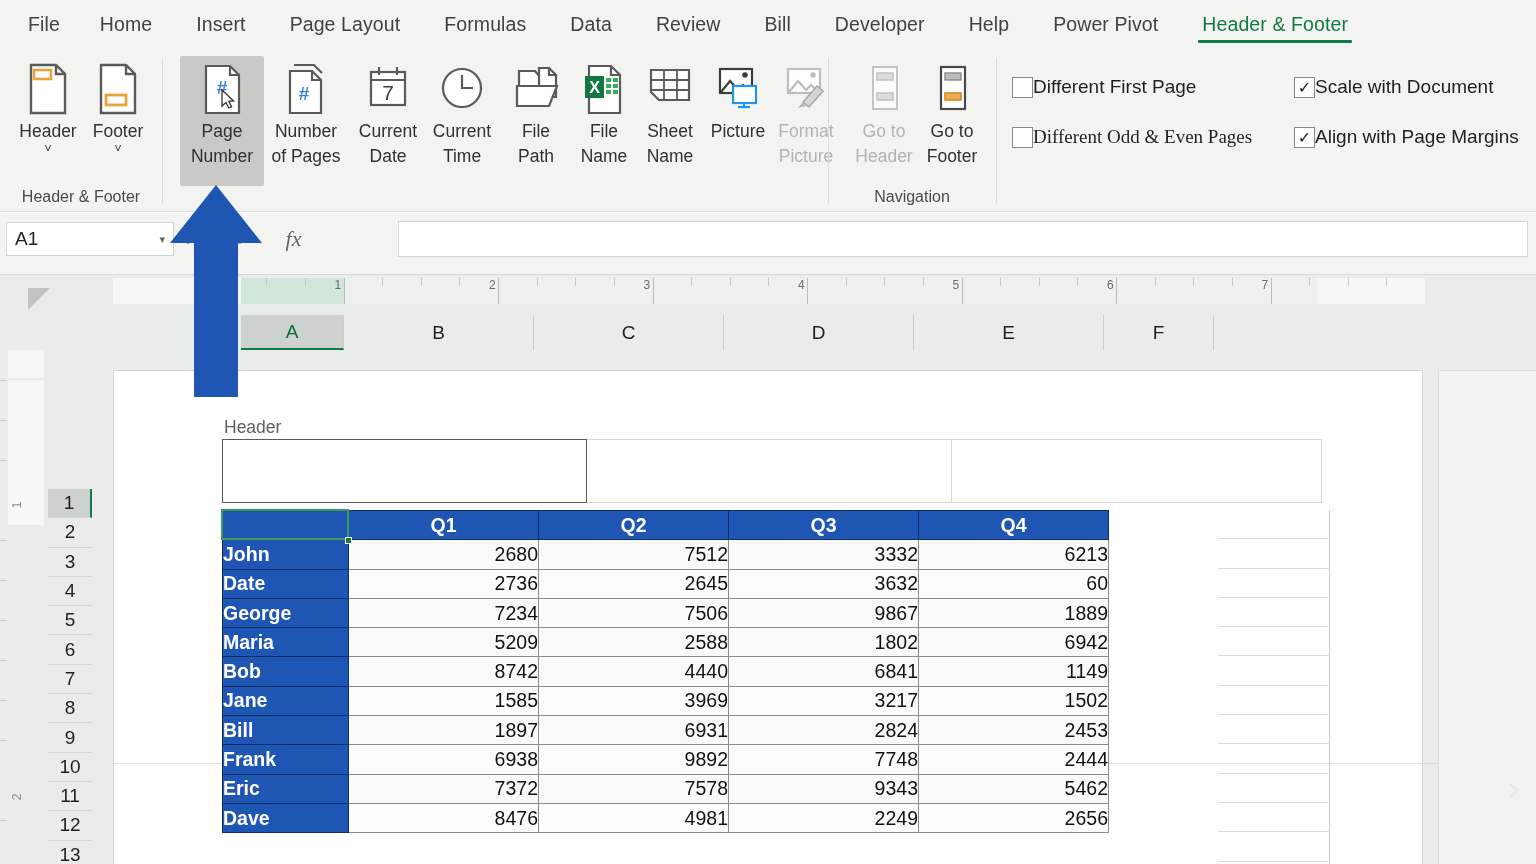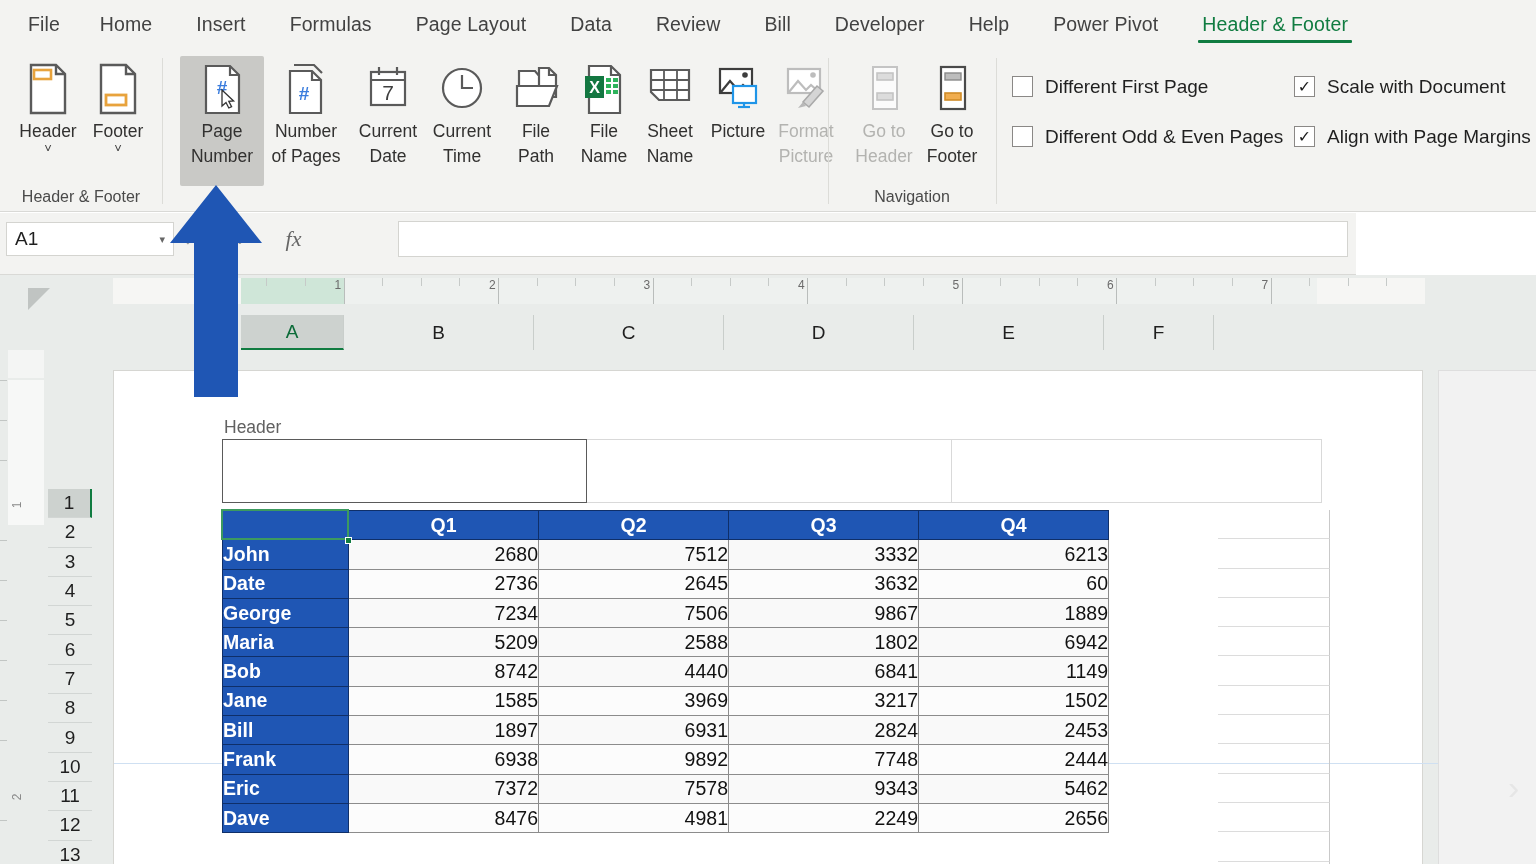--- a/index.html
+++ b/index.html
@@ -50,31 +50,31 @@
   }
   .btn.sel { background: #c9c9c6; }
   .btn .ic { height: 58px; display: flex; align-items: center; justify-content: center; }
   .btn .lb {
     font-size: 17.5px; color: #323130; text-align: center; line-height: 23px; margin-top: 2px;
   }
   .btn.dis .lb { color: #b3b3b0; }
   .chev-sm { font-size: 13px; color: #444; line-height: 14px; margin-top: -1px; }
 
   
-  .opt { position: absolute; display: flex; align-items: flex-start; gap: 12px; }
+  .opt { position: absolute; display: flex; align-items: flex-end; }
   .cbx {
     width: 21px; height: 21px; background: #ffffff; border: 1.5px solid #8a8886;
     display: flex; align-items: center; justify-content: center; flex: 0 0 auto;
   }
   .cbx .chk { font-size: 16px; color: #1a1a1a; line-height: 16px; }
   .opt .olb { font-size: 19px; color: #1f1f1f; white-space: nowrap; }
 
   
   .fbar {
-    position: absolute; left: 0; top: 213px; width: 1356px; height: 62px;
+    position: absolute; left: 0; top: 213px; width: 1536px; height: 62px;
     background: #f3f3f1;
     border-bottom: 1px solid #d9d9d6;
   }
   .namebox {
     position: absolute; left: 6px; top: 9px; width: 168px; height: 34px;
     background: #ffffff; border: 1px solid #d4d4d0;
     display: flex; align-items: center; padding: 0 8px;
   }
   .namebox .nbtxt { font-size: 19px; color: #1f1f1f; flex: 1; }
   .namebox .nbcar { font-size: 11px; color: #666; }
@@ -196,22 +196,22 @@
 </head>
 <body>
 
 <div id="app">
 
   <div class="tabbar">
     <div class="tabs" id="tabs-host">
         <div class="tab file"><span>File</span></div>
         <div class="tab"><span>Home</span></div>
         <div class="tab"><span>Insert</span></div>
+        <div class="tab"><span>Page Layout</span></div>
         <div class="tab"><span>Formulas</span></div>
-        <div class="tab"><span>Page Layout</span></div>
         <div class="tab"><span>Data</span></div>
         <div class="tab"><span>Review</span></div>
         <div class="tab"><span>Bill</span></div>
         <div class="tab"><span>Developer</span></div>
         <div class="tab"><span>Help</span></div>
         <div class="tab"><span>Power Pivot</span></div>
         <div class="tab active"><span>Header &amp; Footer</span><span class="tab-underline"></span></div>
       </div>
   </div>
 
@@ -405,21 +405,21 @@
     </div>
     <div class="grp-sep" style="left:996px;"></div>
 
     <div class="grp" style="left:998px; width:538px;">
       <div class="opt" style="left:14px; top:28px;">
         <span class="cbx">
             <span class="chk"></span>
           </span>
         <span class="olb">Different First Page</span>
       </div>
-      <div class="opt" style="left:14px; top:78px;">
+      <div class="opt" style="left:14px; top:78px;font-family:Liberation Serif, serif;">
         <span class="cbx">
             <span class="chk"></span>
           </span>
         <span class="olb">Different Odd &amp; Even Pages</span>
       </div>
       <div class="opt" style="left:296px; top:28px;">
         <span class="cbx">
             <span class="chk">✓</span>
           </span>
         <span class="olb">Scale with Document</span>

